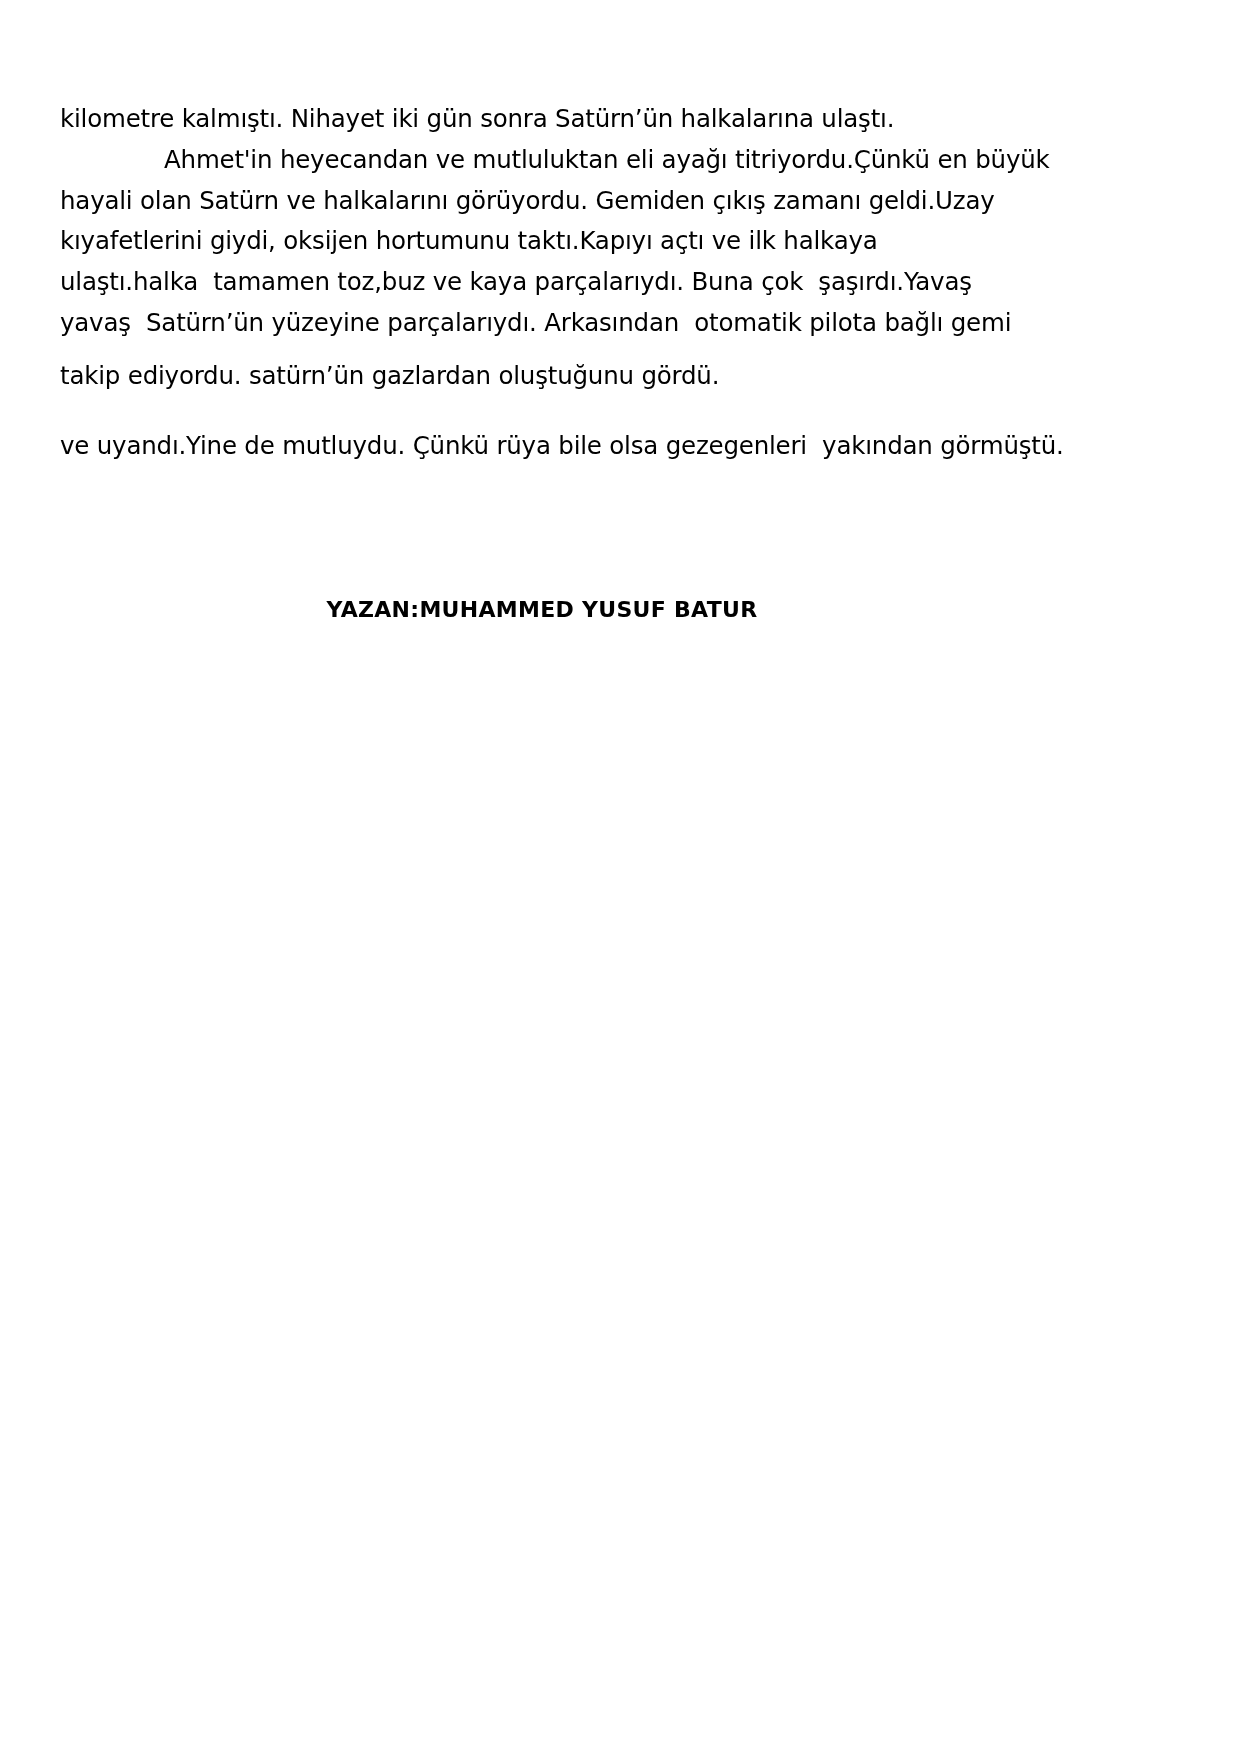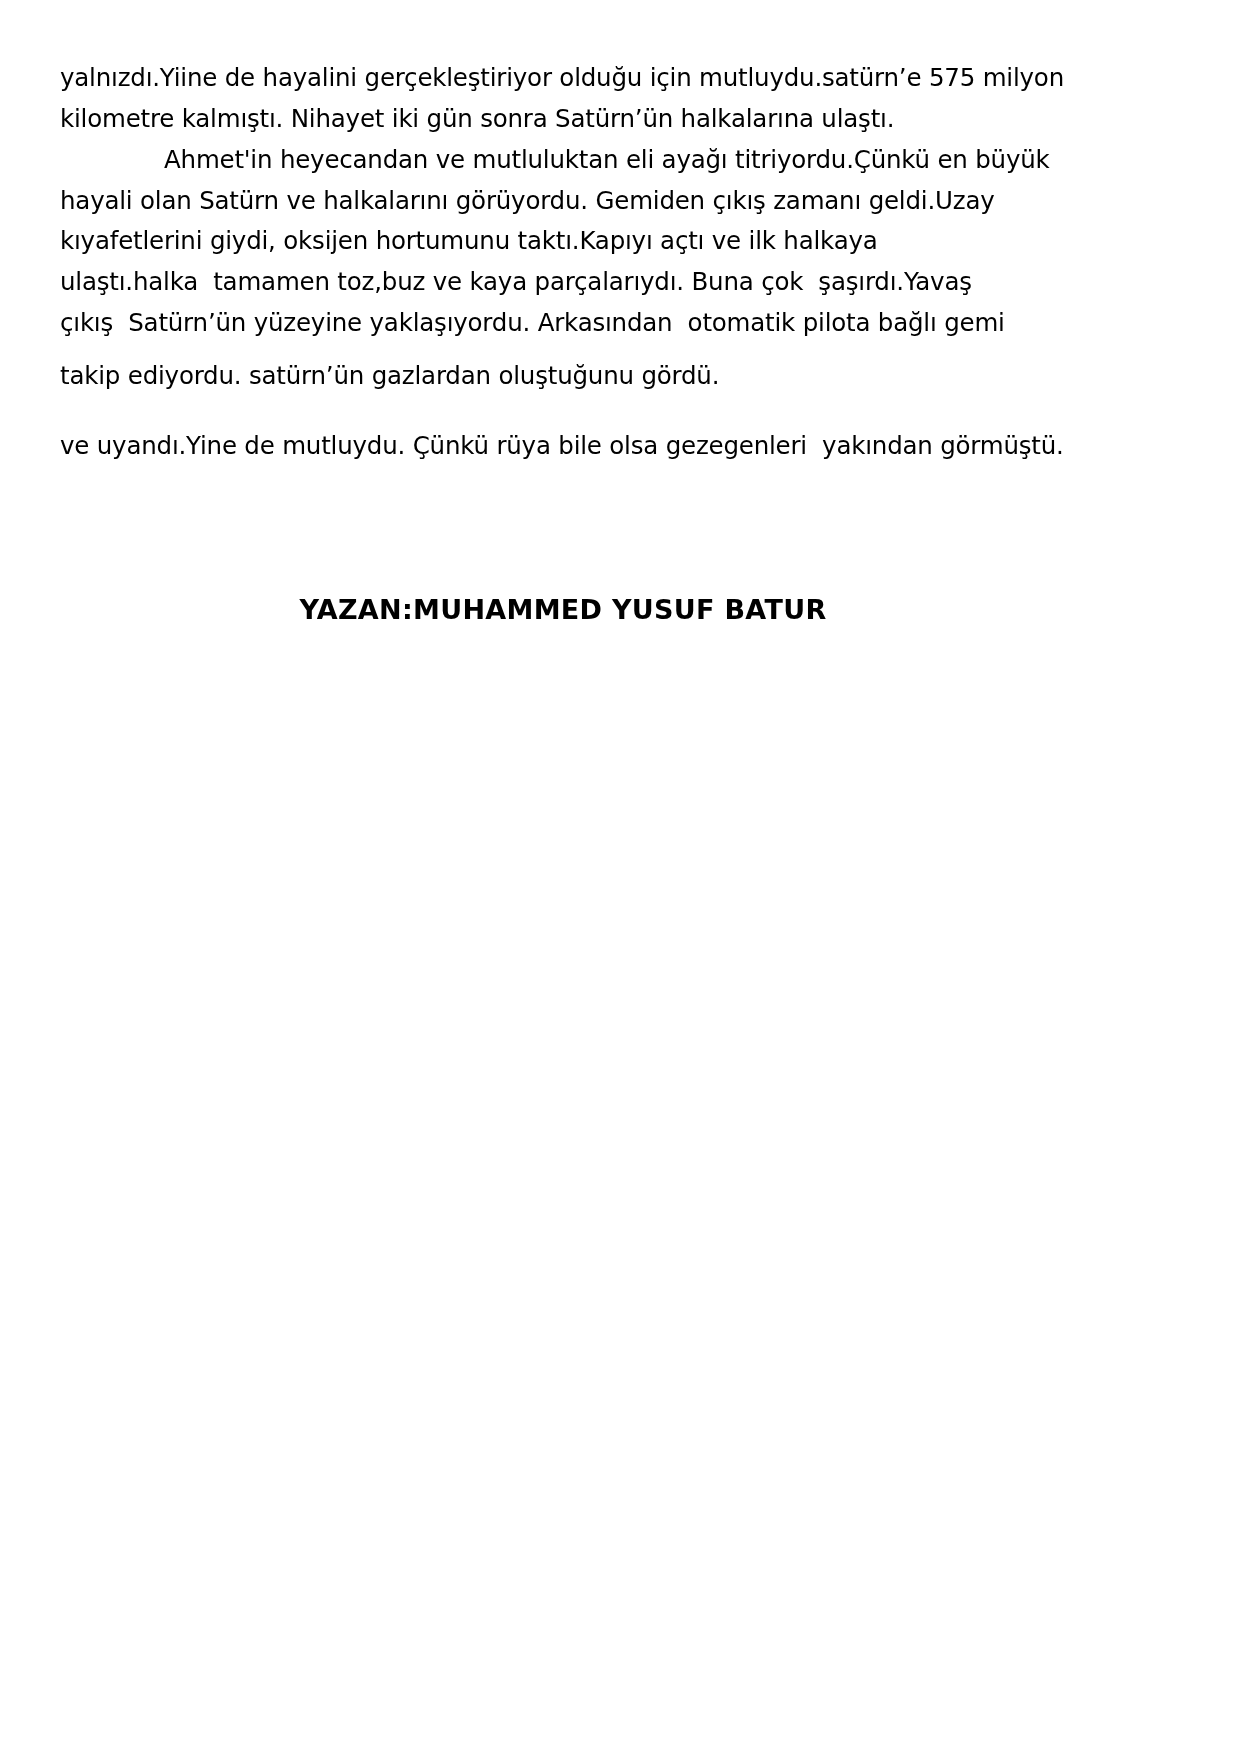--- a/index.html
+++ b/index.html
@@ -31,35 +31,33 @@
       white-space: pre;
       letter-spacing: -0.2px;
     }
     .indent { left: 164px; }
     .author {
       position: absolute;
       left: 0;
       width: 1084px;
       top: 592px;
       text-align: center;
-      font-size: 27px;
+      font-size: 22px;
       font-weight: bold;
       letter-spacing: 0.3px;
       line-height: 36px;
-      padding-left: 21px;
     }
   </style>
 </head>
 <body>
 
 <div class="page">
-  <div class="line" style="top:62px;">yalnızdı.Yiine de hayalini gerçekleştiriyor olduğu için mutluydu.satürn’e 575 milyon</div>
   <div class="line" style="top:103px;">kilometre kalmıştı. Nihayet iki gün sonra Satürn’ün halkalarına ulaştı.</div>
   <div class="line indent" style="top:144px;text-align:right;">Ahmet'in heyecandan ve mutluluktan eli ayağı titriyordu.Çünkü en büyük</div>
   <div class="line" style="top:185px;">hayali olan Satürn ve halkalarını görüyordu. Gemiden çıkış zamanı geldi.Uzay</div>
   <div class="line" style="top:266px;">ulaştı.halka  tamamen toz,buz ve kaya parçalarıydı. Buna çok  şaşırdı.Yavaş</div>
   <div class="line" style="top:225px;">kıyafetlerini giydi, oksijen hortumunu taktı.Kapıyı açtı ve ilk halkaya</div>
-  <div class="line" style="top:307px;">çıkış  Satürn’ün yüzeyine yaklaşıyordu. Arkasından  otomatik pilota bağlı gemi</div>
+  <div class="line" style="top:307px;">yavaş  Satürn’ün yüzeyine parçalarıydı. Arkasından  otomatik pilota bağlı gemi</div>
   <div class="line" style="top:348px;margin-top:12px;">takip ediyordu. satürn’ün gazlardan oluştuğunu gördü.</div>
   <div class="line" style="top:430px;">ve uyandı.Yine de mutluydu. Çünkü rüya bile olsa gezegenleri  yakından görmüştü.</div>
 
   <div class="author">YAZAN:MUHAMMED YUSUF BATUR</div>
 </div>
 
 </body></html>

